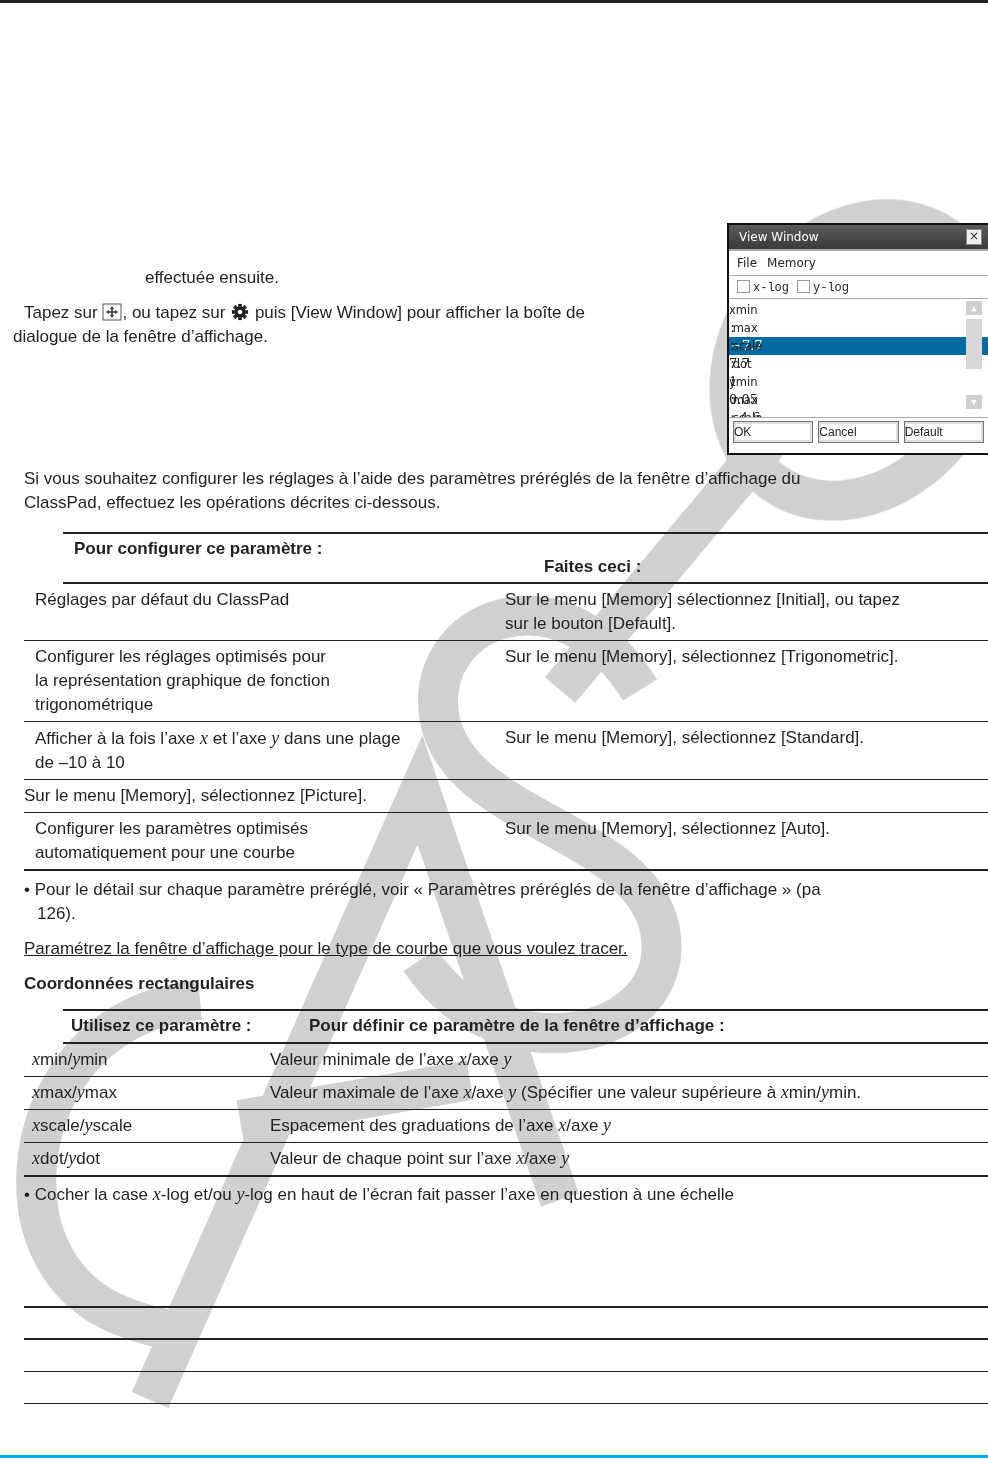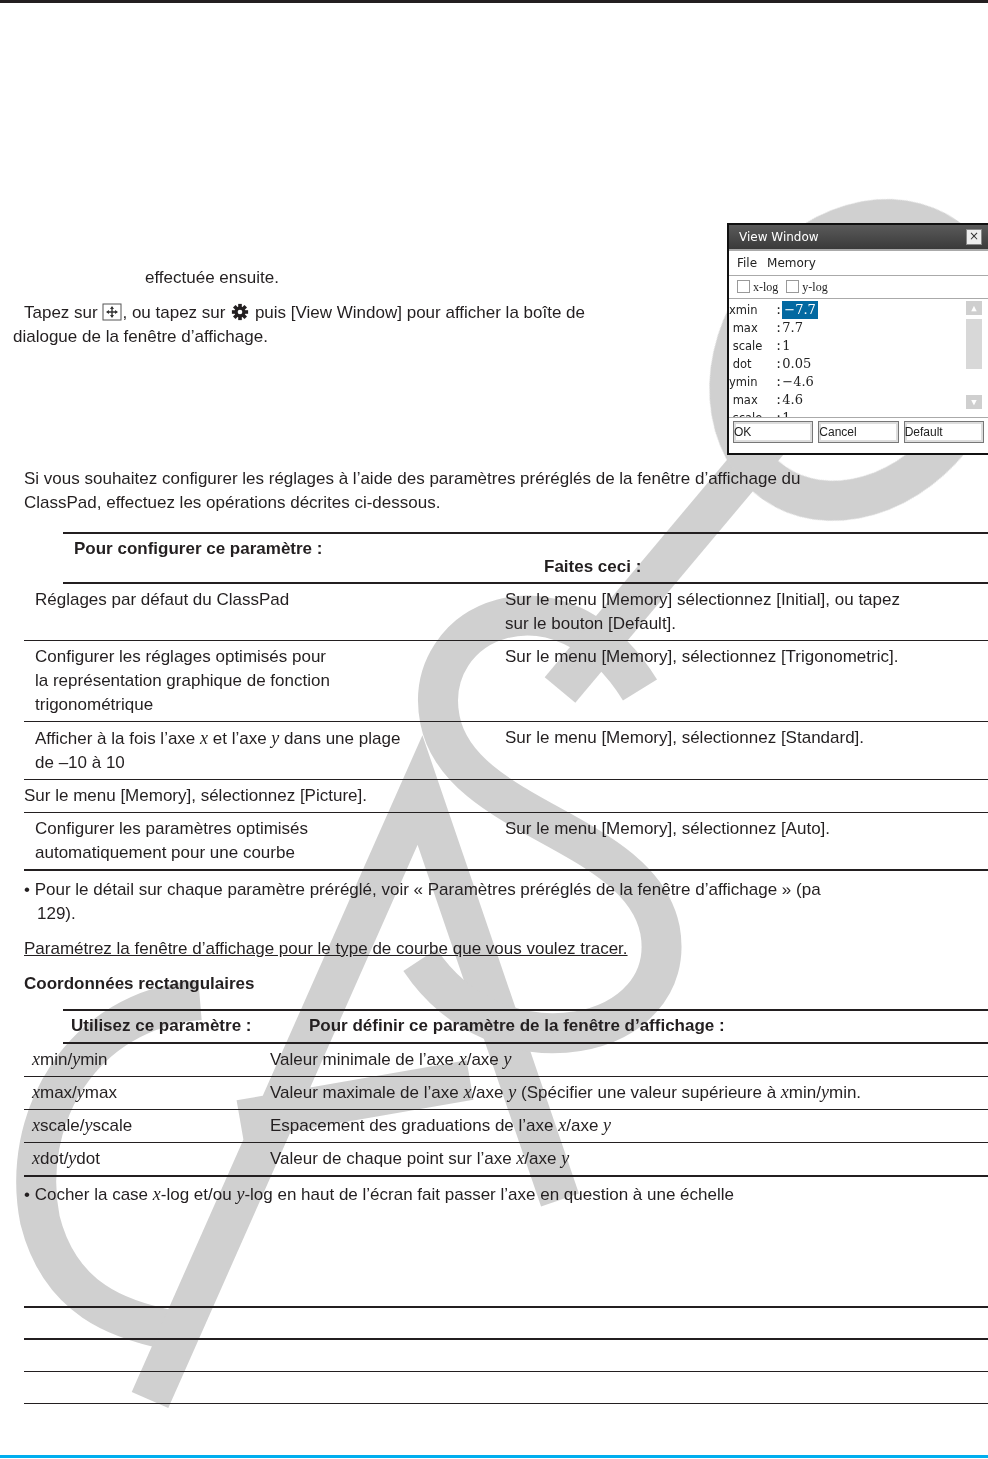--- a/index.html
+++ b/index.html
@@ -19,24 +19,24 @@
   
   .dlg { position:absolute; left:727px; top:223px; width:259px; height:228px;
     border:2px solid #111; background:#fff; font-family:"DejaVu Sans Mono", monospace; font-size:12px; color:#222; }
   .dlg-title { height:24px; background:linear-gradient(#5a5a5a,#3a3a3a); color:#fff; display:flex; align-items:center;
     padding-left:10px; font-family:"DejaVu Sans", sans-serif; font-size:12px; position:relative; border-bottom:2px solid #aaa;}
   .dlg-close { position:absolute; right:6px; top:4px; width:14px; height:14px; background:#eee; color:#333; border:1px solid #888;
     font-size:12px; line-height:13px; text-align:center; }
   .dlg-menu { height:24px; border-bottom:1px solid #aaa; display:flex; align-items:center; padding-left:8px; gap:10px;
     font-family:"DejaVu Sans", sans-serif; font-size:12px; }
   .dlg-checks { height:22px; border-bottom:1px solid #aaa; display:flex; align-items:center; padding-left:8px; gap:8px;
-    font-family:Liberation Serif, serif; font-size:12px; }
+    font-family:Liberation Mono, monospace; font-size:12px; }
   .cb { display:inline-block; width:11px; height:11px; border:1px solid #999; background:#fff; vertical-align:-2px; margin-right:3px; }
   .dlg-fields { position:relative; height:116px; overflow:hidden; padding-top:2px; }
-  .frow { height:18px; line-height:18px; white-space:pre; display:flex; }
+  .frow { height:18px; line-height:18px; white-space:pre; display:flex;flex-direction:column; }
   .flabel { width:46px; font-family:"DejaVu Sans", sans-serif; font-size:11.5px; }
   .fval { font-family:"DejaVu Serif", serif; font-size:13px; }
   .fval.sel { background:#0369a1; color:#fff; padding:0 2px; }
   .scroll { position:absolute; right:6px; top:2px; width:16px; height:112px; }
   .sbtn { width:16px; height:14px; background:#cfcfcf; color:#fff; font-size:9px; text-align:center; line-height:14px; }
   .sthumb { width:16px; height:50px; background:#d8d8d8; margin-top:4px; }
   .dlg-buttons { display:flex; gap:5px; padding:3px 4px; border-top:1px solid #aaa; }
   .dbtn { flex:1; height:20px; border:1px solid #777; box-shadow:inset 0 0 0 2px #ddd; text-align:left; line-height:20px;
     font-family:Liberation Sans, sans-serif; font-size:12px; background:#fff; }
 
@@ -169,21 +169,21 @@
           <div>Configurer les paramètres optimisés</div>
           <div>automatiquement pour une courbe</div>
         </div>
       <div class="c2">
           <div>Sur le menu [Memory], sélectionnez [Auto].</div>
         </div>
     </div>
   </div>
 
   <div class="p" style="left:24px; top:878px;">• Pour le détail sur chaque paramètre préréglé, voir « Paramètres préréglés de la fenêtre d’affichage » (pa</div>
-  <div class="p" style="left:37px; top:902px;">129).</div>
+  <div class="p" style="left:37px; top:902px;">126).</div>
   <div class="p" style="left:24px; top:937px;text-decoration:underline;">Paramétrez la fenêtre d’affichage pour le type de courbe que vous voulez tracer.</div>
   <div class="p" style="left:24px; top:972px; font-weight:bold;">Coordonnées rectangulaires</div>
 
   <div class="tbl t2" style="top:1009px;">
     <div class="row hdr">
       <div class="c1">Utilisez ce paramètre :</div>
       <div class="c2">Pour définir ce paramètre de la fenêtre d’affichage :</div>
     </div>
     <div class="row">
       <div class="c1"><span class="mi">x</span><span>min/</span><span class="mi">y</span><span>min</span></div>

